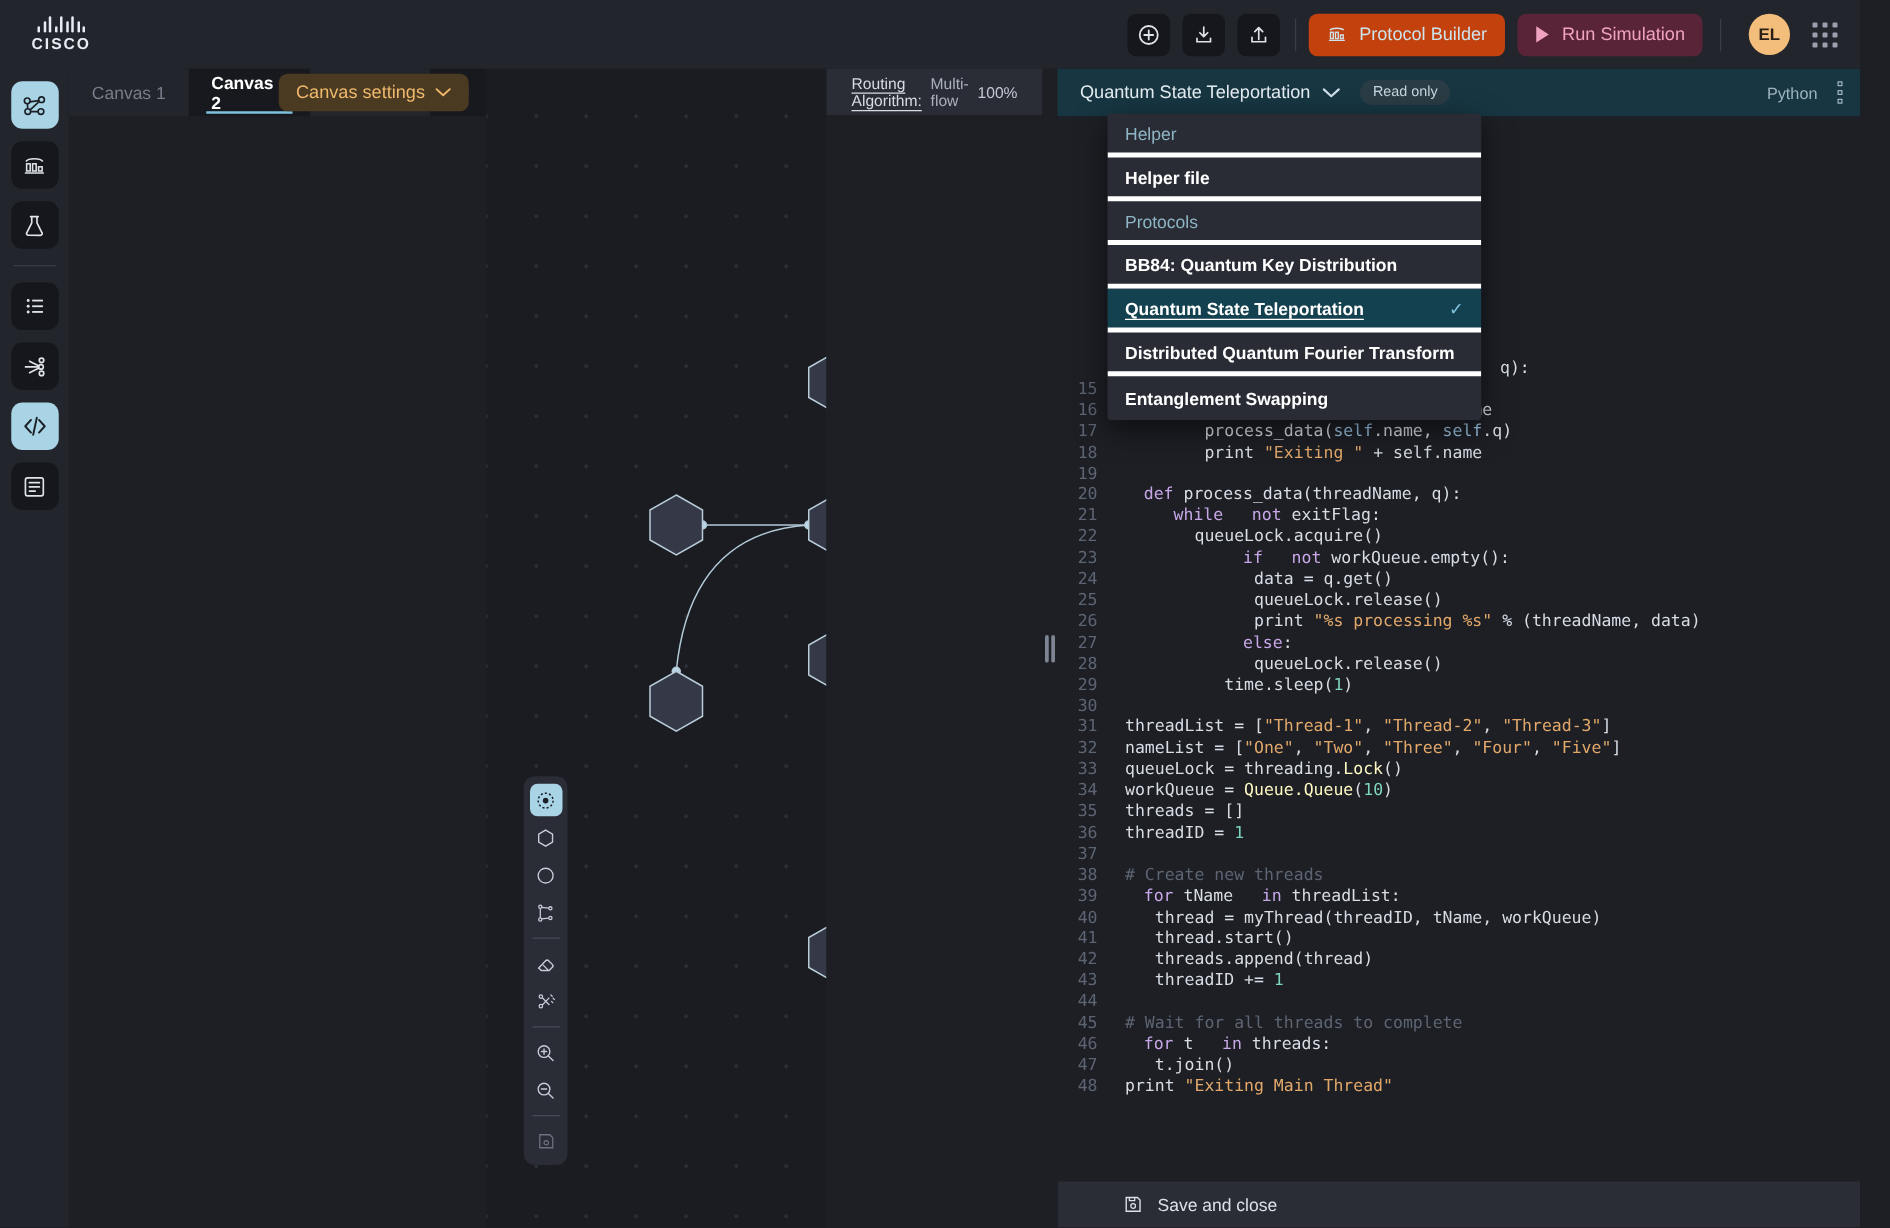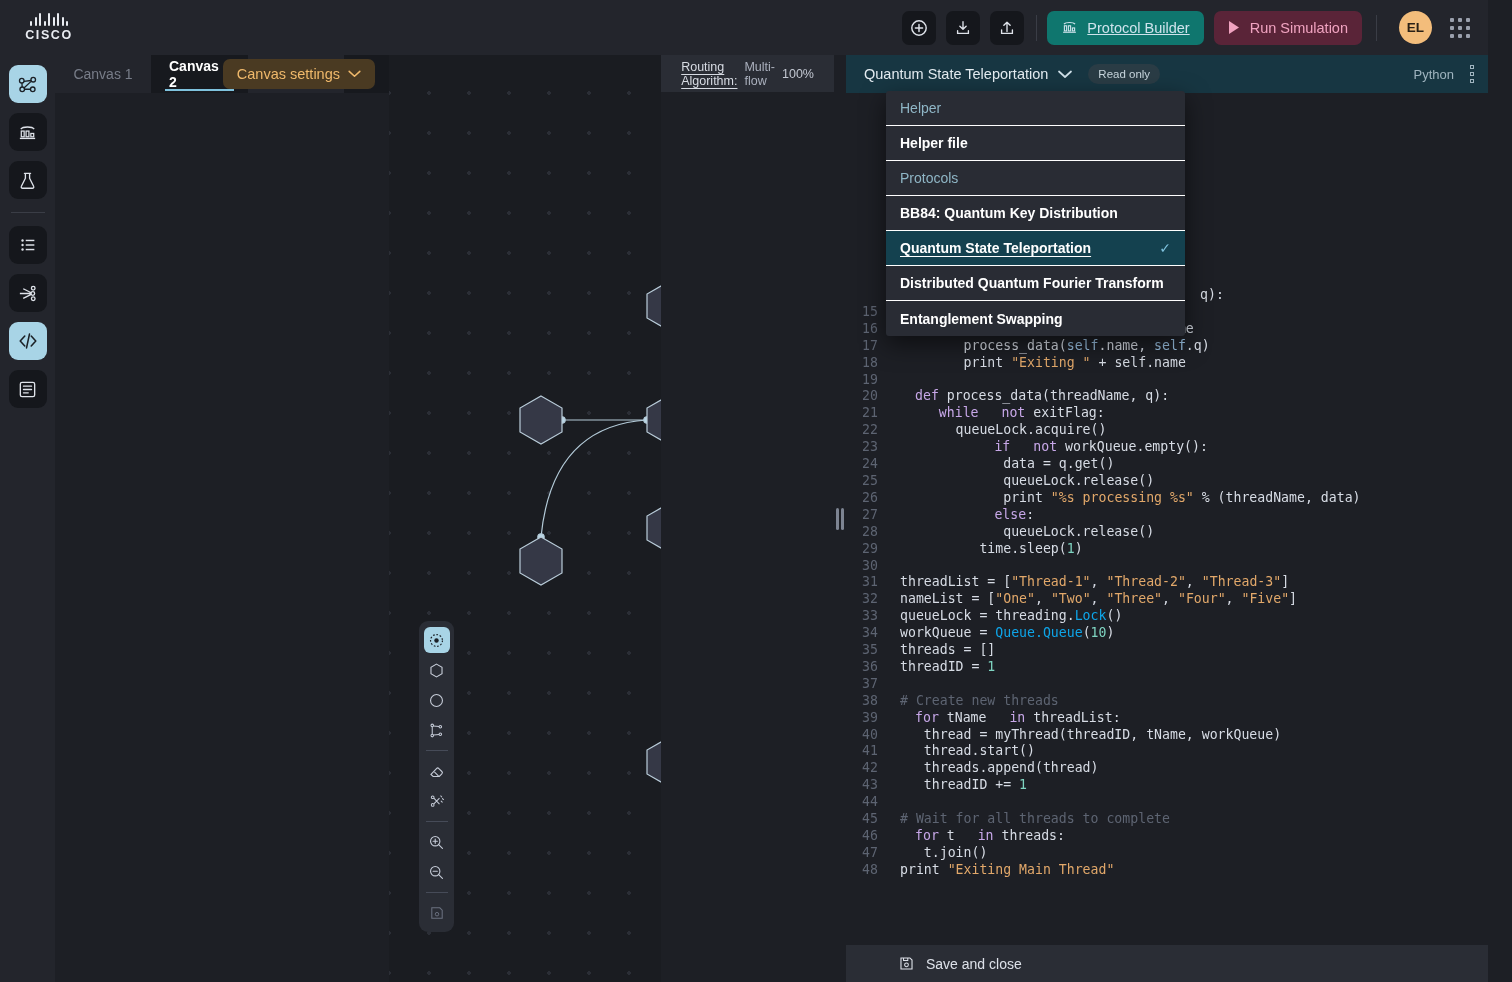--- a/index.html
+++ b/index.html
@@ -24,21 +24,21 @@
   .tb-icon-btn {
     width: 34px; height: 34px; border-radius: 7px; background: #15171c;
     display: flex; align-items: center; justify-content: center; margin-right: 10px;
     cursor: pointer; color: #dfe3ea;
   }
   .tb-sep { width: 1px; height: 26px; background: #3a3d46; margin: 0 10px 0 2px; }
   .tb-btn {
     height: 34px; border-radius: 7px; display: flex; align-items: center;
     gap: 9px; padding: 0 14px; font-size: 14.5px; cursor: pointer; white-space: nowrap;
   }
-  .tb-btn.protocol { background: #0f766e; color: #cfe3ec; text-decoration: underline; }
+  .tb-btn.protocol { background: #c2410c; color: #cfe3ec; }
   .tb-btn.run { background: #5a2438; color: #f0a3c0; margin-left: 10px; }
   .avatar {
     width: 33px; height: 33px; border-radius: 50%; background: #f3bd7b; color: #2a2116;
     display: flex; align-items: center; justify-content: center;
     font-size: 13.5px; font-weight: 700; margin-left: 12px; cursor: pointer;
   }
   .grid-dots { display: grid; grid-template-columns: repeat(3, 4px); gap: 4px; margin-left: 18px; margin-right: 4px; cursor: pointer; }
   .grid-dots span { width: 4px; height: 4px; background: #9aa0ad; border-radius: 1px; }
 
   
@@ -135,35 +135,35 @@
     white-space: pre; color: #d7dce5;
   }
   .cline { display: flex; }
   .lnum { width: 46px; flex: 0 0 46px; text-align: right; padding-right: 14px; color: #5d6472; }
   .ctext { flex: 1 1 auto; padding-left: 8px; }
   .kw { color: #c7a7e8; margin-left: 15px; }
   .kw2 { color: #9ec6e8; }
   .str { color: #e2a86a; }
   .num { color: #7fd4c1; }
   .cmt { color: #5d6472; }
-  .fn { color: #0ea5e9; }
+  .fn { color: #fef9c3; }
 
   .editor-foot {
     height: 37px; flex: 0 0 37px; background: #2a2d35; display: flex; align-items: center;
     padding-left: 52px; gap: 11px; font-size: 14px; color: #dde1e9; cursor: pointer;
   }
 
   
   .dropdown {
     position: absolute; left: 886px; top: 91px; width: 299px; background: #292c34;
     border-radius: 3px; z-index: 40; box-shadow: 0 8px 24px rgba(0,0,0,.55); overflow: hidden;
   }
   .dd-item {
     height: 35px; display: flex; align-items: center; padding: 0 14px; font-size: 14px;
-    border-bottom: 1px solid #ffffff; cursor: pointer; color: #ffffff; font-weight: 700;
+    border-bottom: 4px solid #ffffff; cursor: pointer; color: #ffffff; font-weight: 700;
   }
   .dd-item.header { color: #8fb6c6; font-weight: 400; }
   .dd-item.selected { background: #14414f; }
   .dd-item.selected .dd-label { text-decoration: underline; text-underline-offset: 3px; }
   .dd-item:last-child { border-bottom: none; }
   .dd-check { margin-left: auto; color: #7fc2de; font-size: 14px; font-weight: 400; }
 </style>
 </head>
 <body>
 

